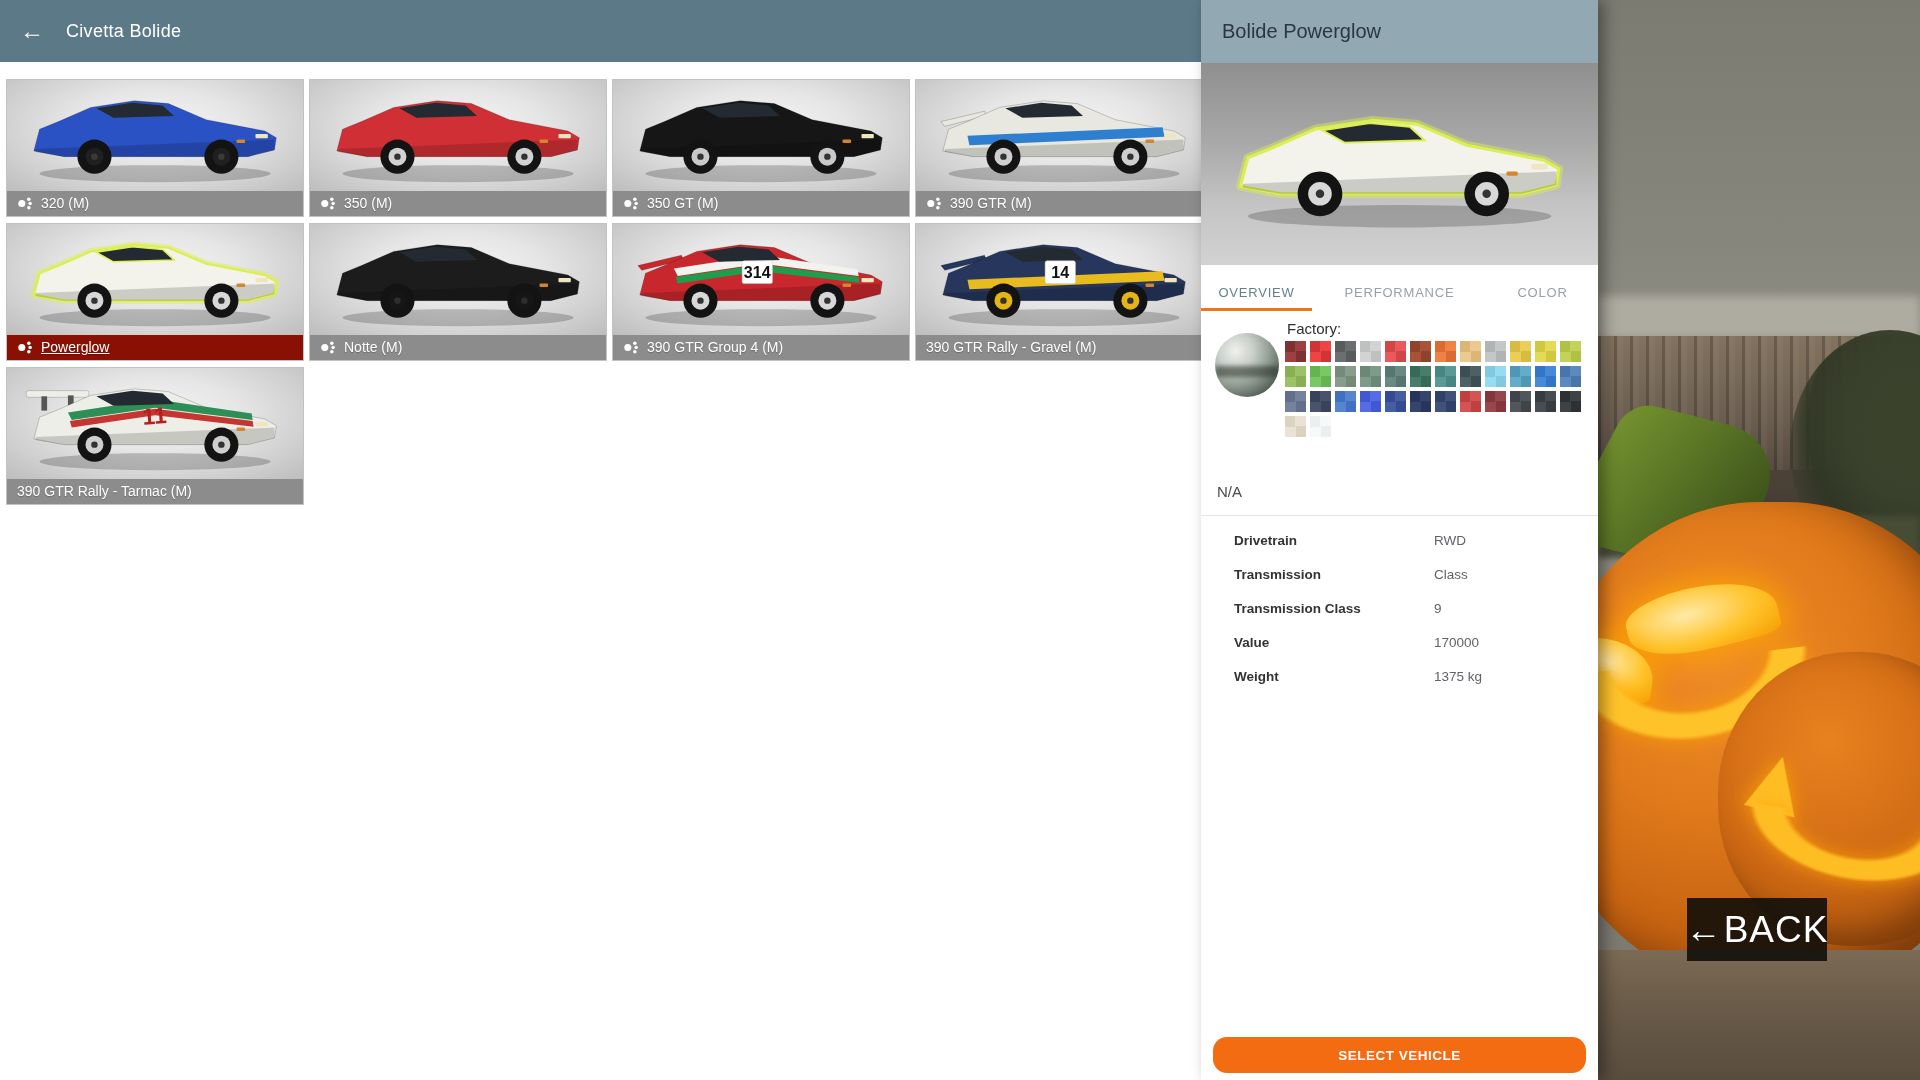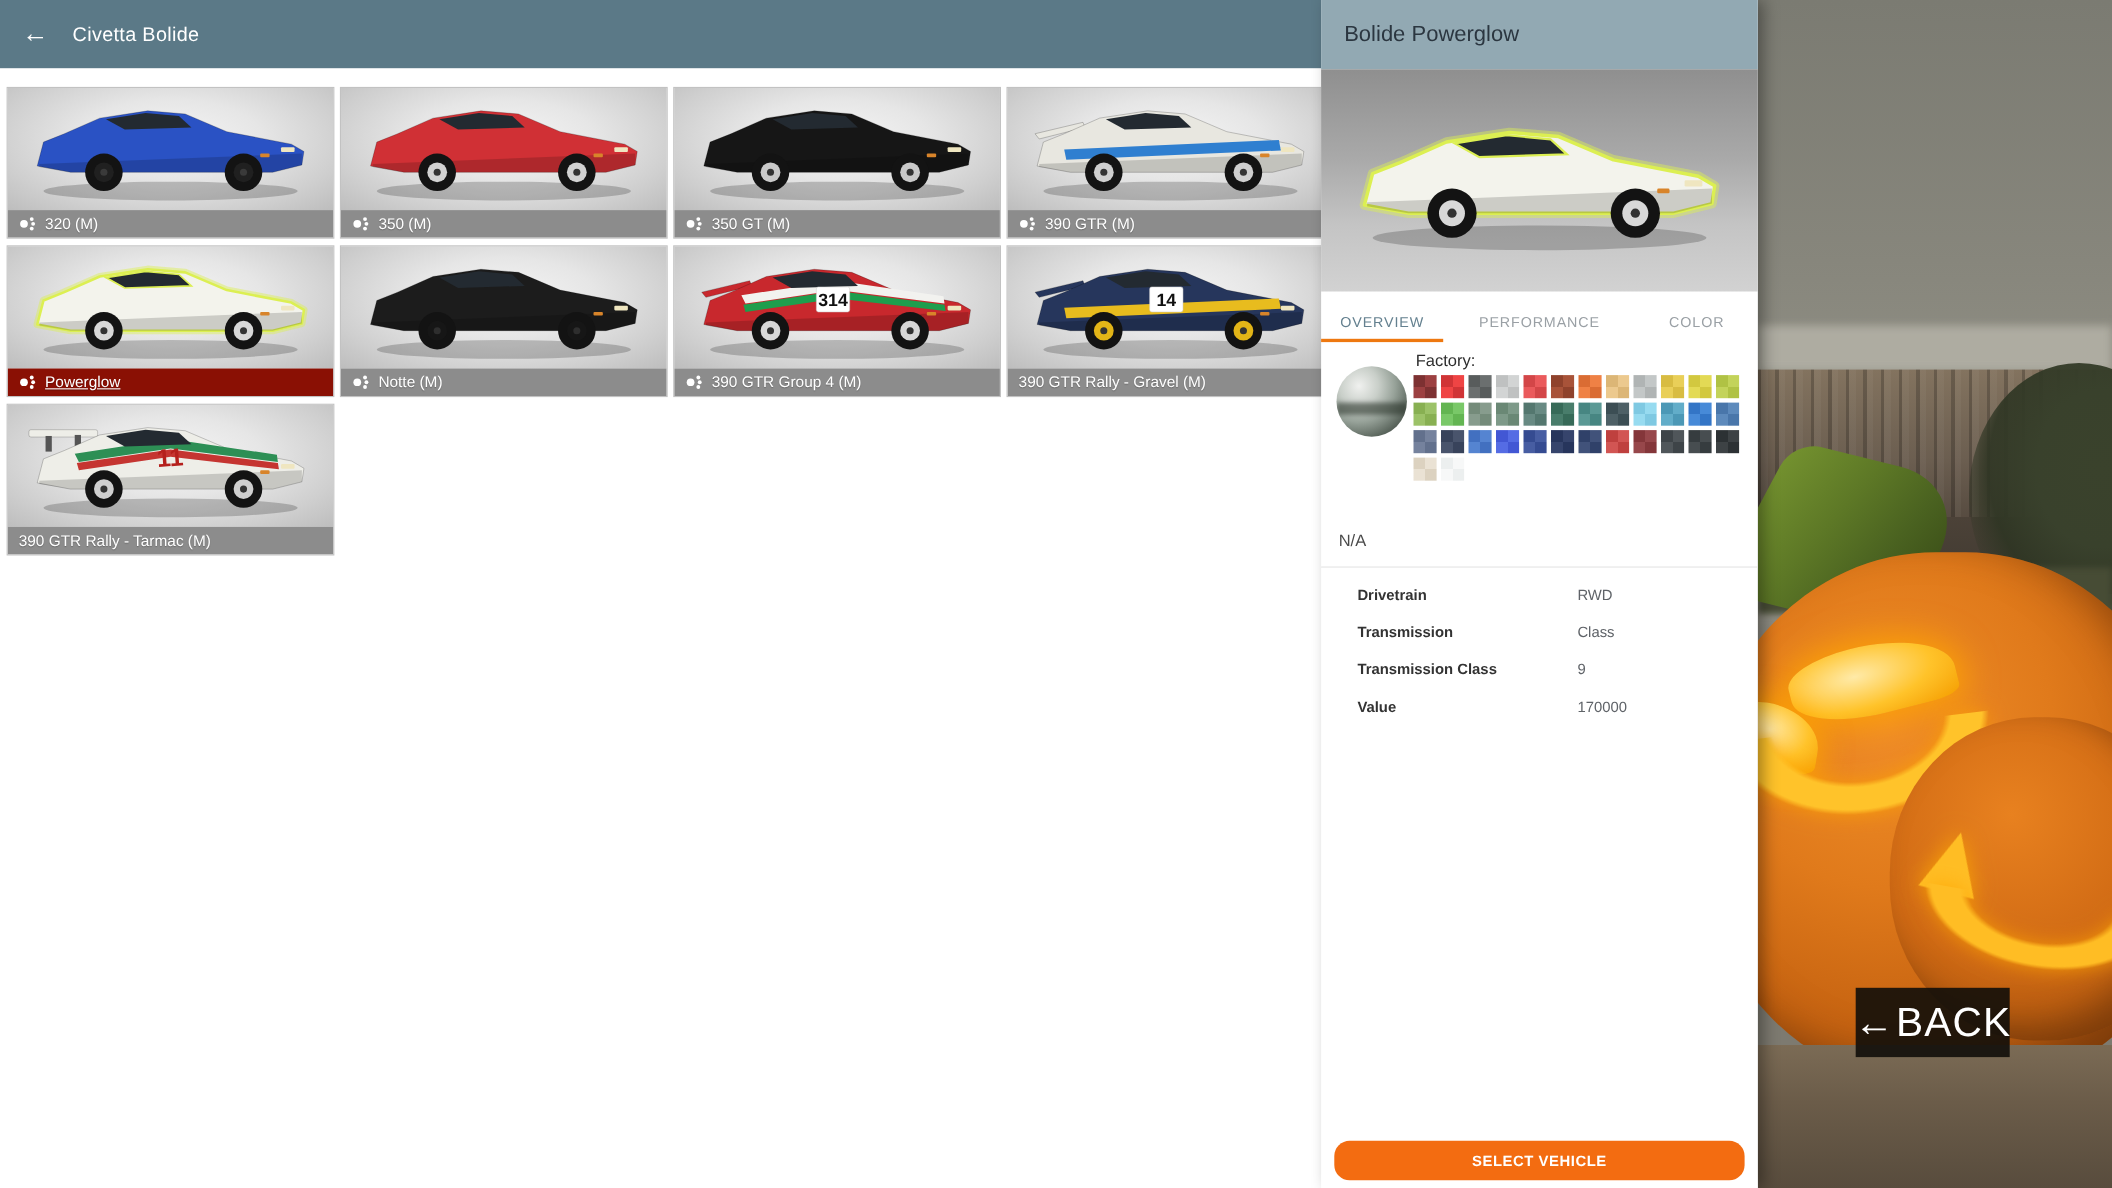--- a/index.html
+++ b/index.html
@@ -472,17 +472,21 @@
           <span class="spec-value">Class</span>
         </div>
         <div class="spec-row">
           <span class="spec-label">Transmission Class</span>
           <span class="spec-value">9</span>
         </div>
         <div class="spec-row">
           <span class="spec-label">Value</span>
           <span class="spec-value">170000</span>
         </div>
+        <div class="spec-row">
+          <span class="spec-label">Weight</span>
+          <span class="spec-value">1375 kg</span>
+        </div>
       </div>
     <button class="select-btn">SELECT VEHICLE</button>
   </aside>
 
 </div>
 
 </body></html>

